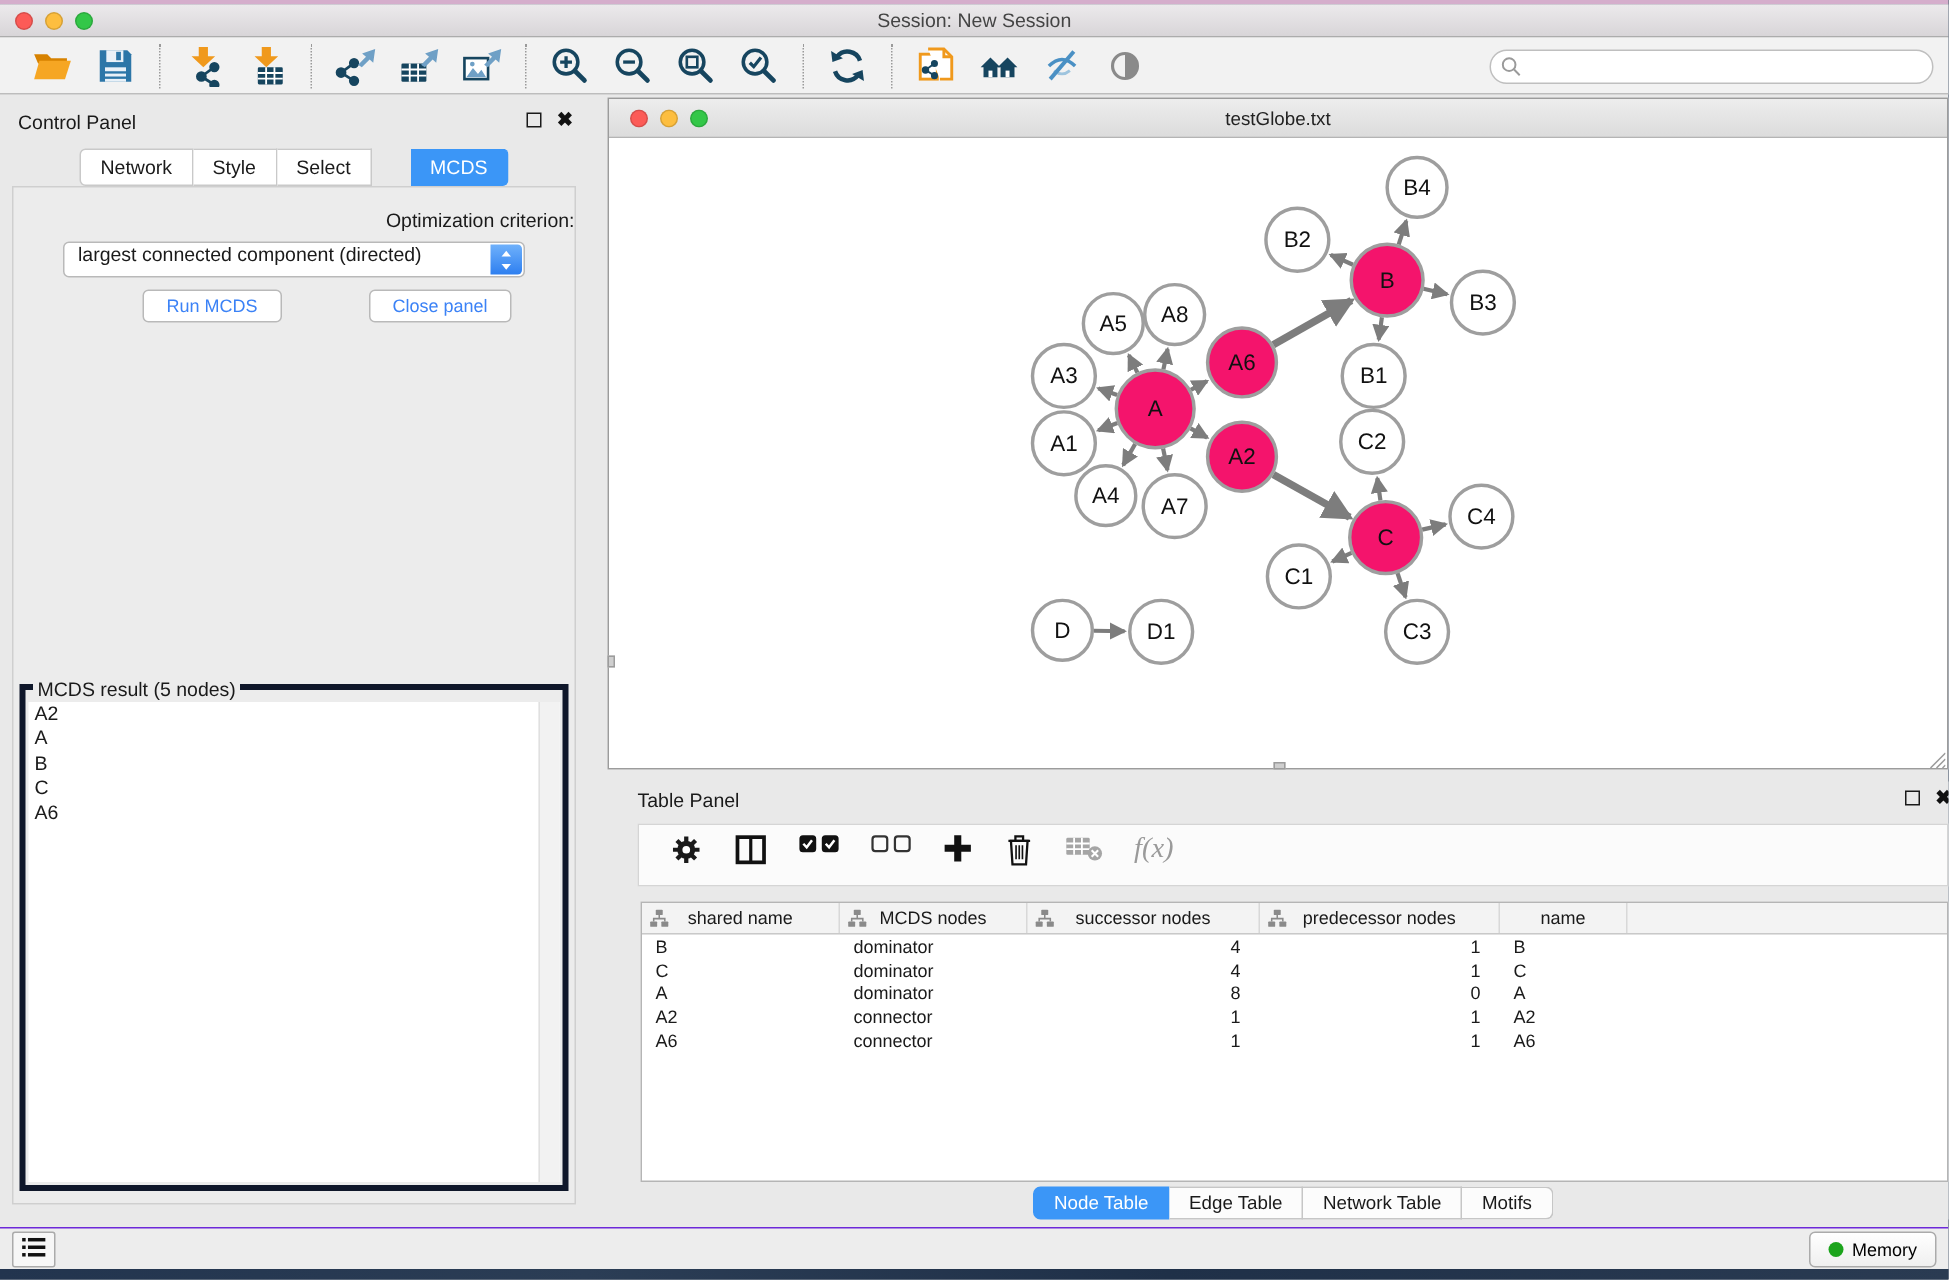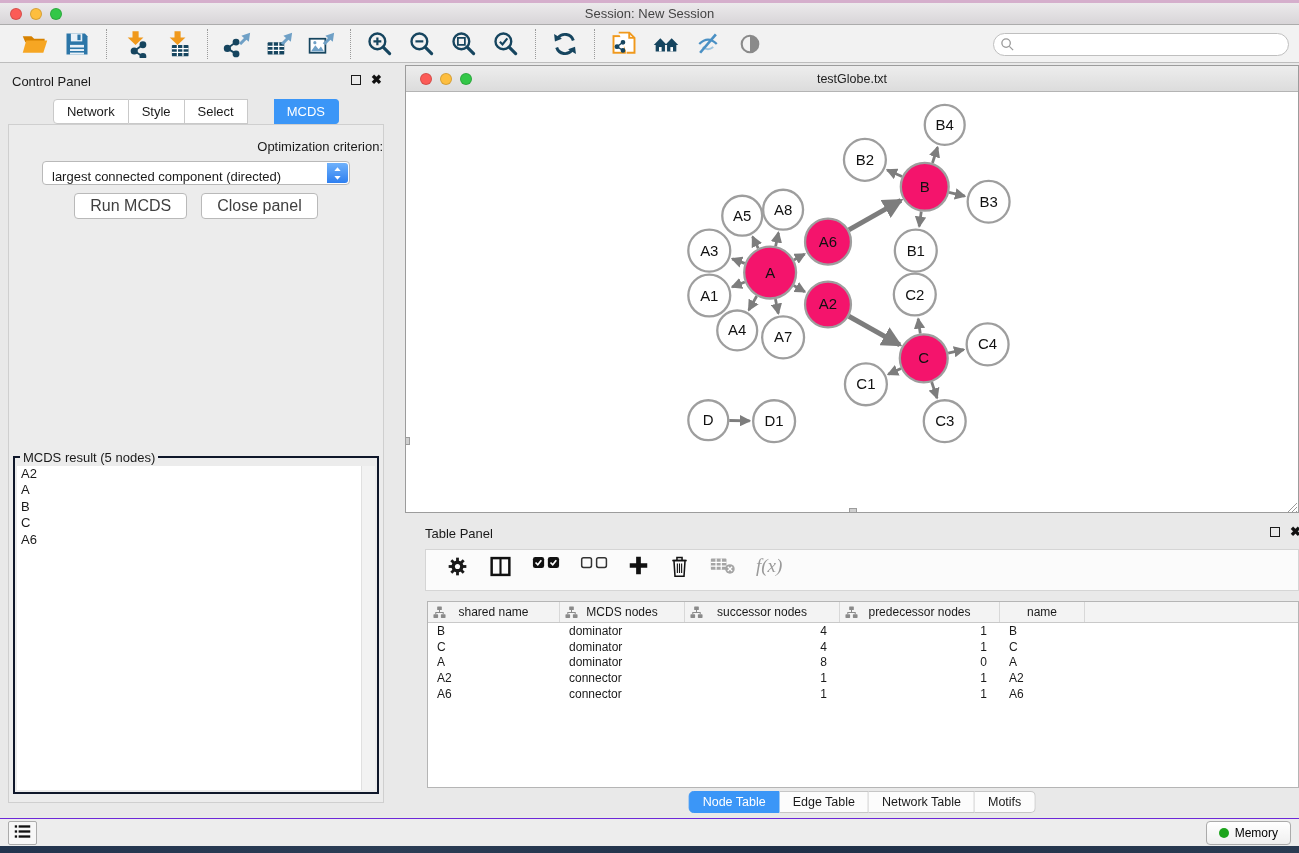--- a/index.html
+++ b/index.html
@@ -45,30 +45,30 @@
   .cp-tab { border:1px solid #C9C9C9; border-left:none; background:#fff; font-size:13px;
      padding:4px 13px; font-family:inherit; color:#1a1a1a; }
   .cp-tab:first-child { border-left:1px solid #C9C9C9; border-radius:4px 0 0 4px; }
   .cp-tab:last-child { border-radius:0 4px 4px 0; }
   .cp-tab.sel { background:#3B96F7; border-color:#3B96F7; color:#fff;margin-left:26px; }
 
   .cp-inner { position:absolute; left:6px; right:6px; top:55px; bottom:6px;
      background:#ECECEC; border:1px solid #CFCFCF; }
   .opt-label { position:absolute; top:14px; left:0; right:0; text-align:right; font-size:13px; }
   .criterion { position:absolute; left:33px; right:33px; top:36px; height:24px; background:#fff;
-     border:1px solid #B9B9B9; border-radius:4px; font-size:13px; display:flex; align-items:flex-end;
+     border:1px solid #B9B9B9; border-radius:4px; font-size:13px; display:flex; align-items:flex-start;
      padding-left:9px; }
   .criterion .stepper { position:absolute; right:1px; top:1px; bottom:1px; width:21px;
      background:linear-gradient(#6FB1FB,#2E7FF0); border-radius:0 3px 3px 0;
      display:flex; align-items:center; justify-content:center; }
   .btn-row { position:absolute; left:0; right:0; top:68px; display:flex; justify-content:center; gap:14px; }
-  .mac-btn { background:#fff; border:1px solid #B9B9B9; border-radius:4px; font-size:16px;
-     font-family:inherit; padding:3px 15px; color:#404040; }
-
-  .result-group { position:absolute; left:4px; right:4px; top:331px; height:338px; border:2px solid #0f172a; }
+  .mac-btn { background:#fff; border:1px solid #B9B9B9; border-radius:4px; font-size:12px;
+     font-family:inherit; padding:3px 15px; color:#3b82f6;margin-left:44px; }
+
+  .result-group { position:absolute; left:4px; right:4px; top:331px; height:338px; border:4px solid #0f172a; }
   .result-legend { position:absolute; top:-8px; left:5px; background:#ECECEC; padding:0 3px; font-size:13px; }
   .mcds-listbox { position:absolute; left:2px; right:2px; top:8px; bottom:2px; background:#fff; }
   .mcds-scroll { position:absolute; right:0; top:0; bottom:0; width:14px; background:#F2F2F2; border-left:1px solid #E0E0E0; }
   .mcds-item { font-size:13px; line-height:16.4px; padding-left:4px; }
 
   
   #net-window { position:absolute; left:405px; top:62px; width:894px; height:448px;
      background:#fff; border:1px solid #9C9C9C; }
   .net-titlebar { position:relative; height:26px; background:linear-gradient(#EDEDED,#DCDCDC);
      border-bottom:1px solid #B4B4B4; display:flex; align-items:center; justify-content:center;

